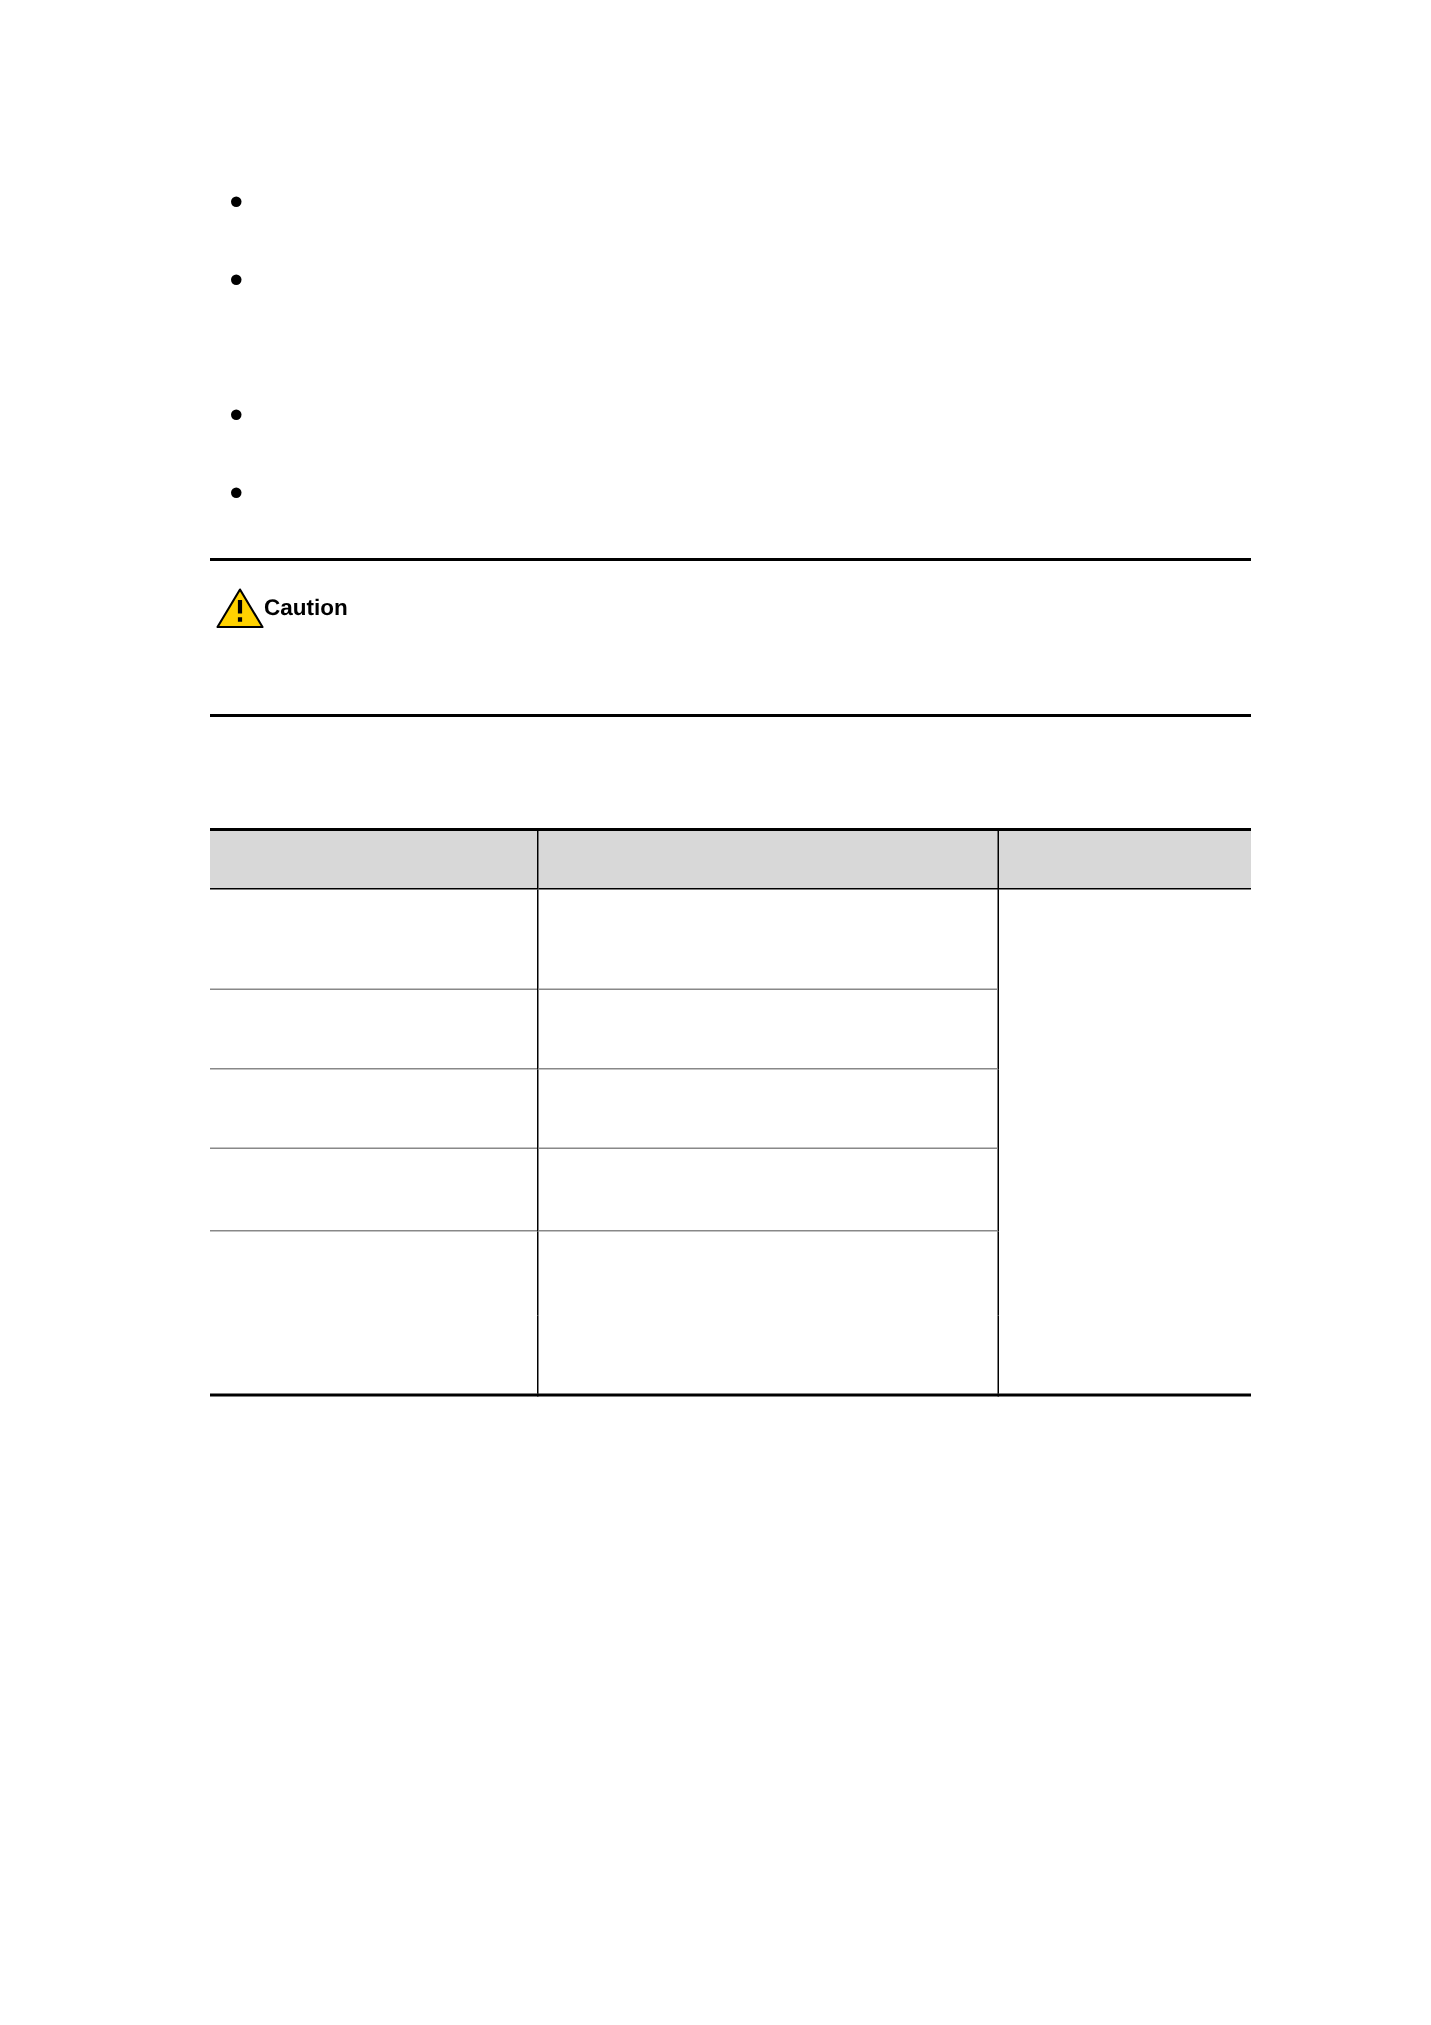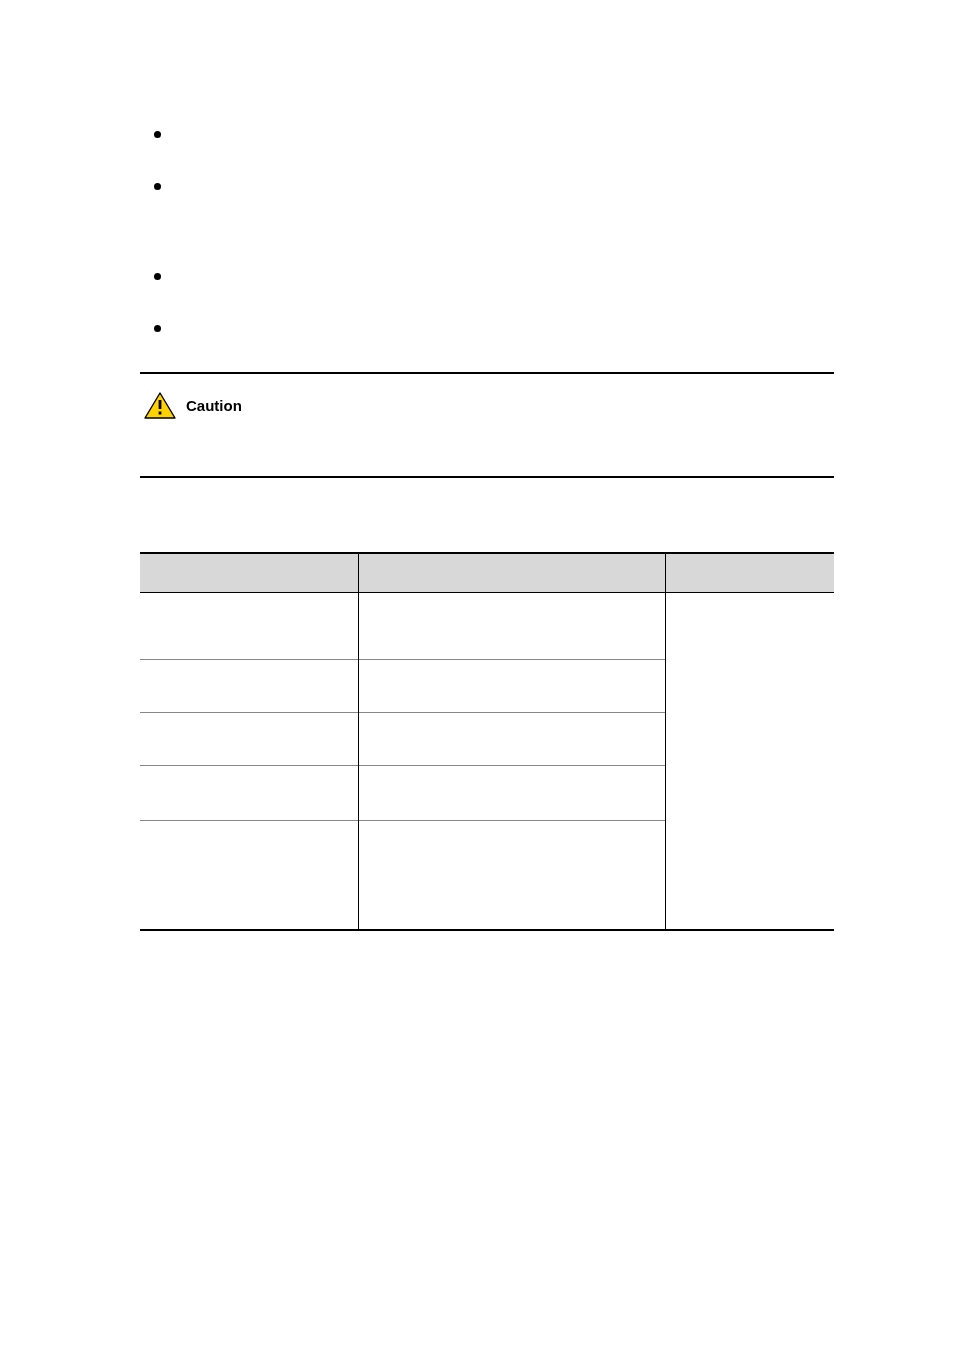--- a/index.html
+++ b/index.html
@@ -45,21 +45,21 @@
   .caution-band {
     margin-top: 10px;
     border-top: 2px solid #000000;
     border-bottom: 2px solid #000000;
     padding: 18px 0 56px 4px;
     box-sizing: border-box;
   }
   .caution-row {
     display: flex;
     align-items: center;
-    gap: 10px;
+    gap: 0;
   }
   .caution-label {
     font-weight: bold;
     font-size: 15px;
   }
   .tri-icon svg {
     display: block;
   }
   .table-zone {
     margin-top: 74px;

